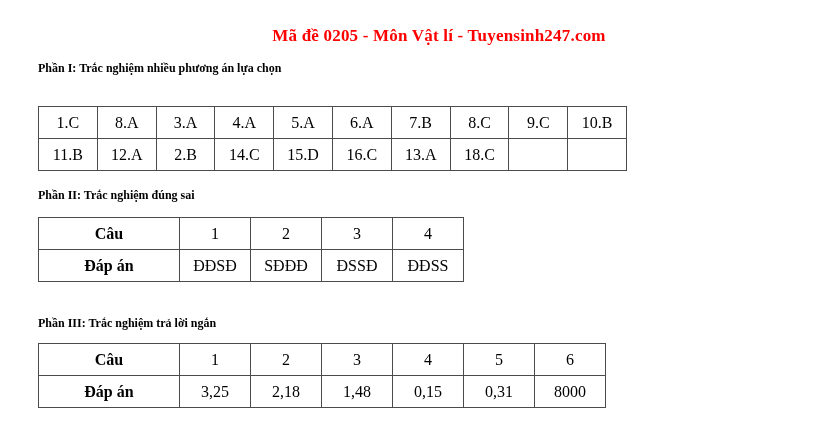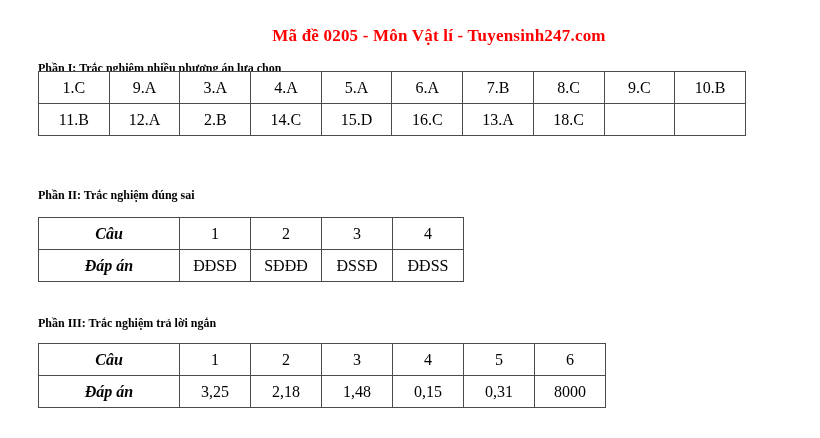--- a/index.html
+++ b/index.html
@@ -49,45 +49,44 @@
   table.answer-table td {
     border: 1.4px solid #4b4b4b;
     height: 31px;
     text-align: center;
     vertical-align: middle;
     font-size: 16px;
     padding: 0 2px;
     overflow: hidden;
     white-space: nowrap;
   }
-  #table-part1 { top: 71px;  width: 708px; border-radius: 14px; }
+  #table-part1 { top: 106px;  width: 589px; border-radius: 14px; }
   #table-part2 { top: 217px; width: 426px; }
   #table-part3 { top: 343px; width: 568px; }
 
   td.label-cell {
     text-align: left;
     font-weight: bold;
     padding-left: 6px;
-    font-style: italic;
   }
   col.label-col  { width: 141px; }
   col.data-col   { width: 71px; }
 </style>
 </head>
 <body>
 
 <div class="doc-title">Mã đề 0205 - Môn Vật lí - Tuyensinh247.com</div>
 
 <div class="section-heading" id="heading-part1">Phần I: Trắc nghiệm nhiều phương án lựa chọn</div>
 
 <table class="answer-table" id="table-part1">
   <tbody>
       <tr>
     <td>1.C</td>
-    <td>9.A</td>
+    <td>8.A</td>
     <td>3.A</td>
     <td>4.A</td>
     <td>5.A</td>
     <td>6.A</td>
     <td>7.B</td>
     <td>8.C</td>
     <td>9.C</td>
     <td>10.B</td>
   </tr>
   <tr>

